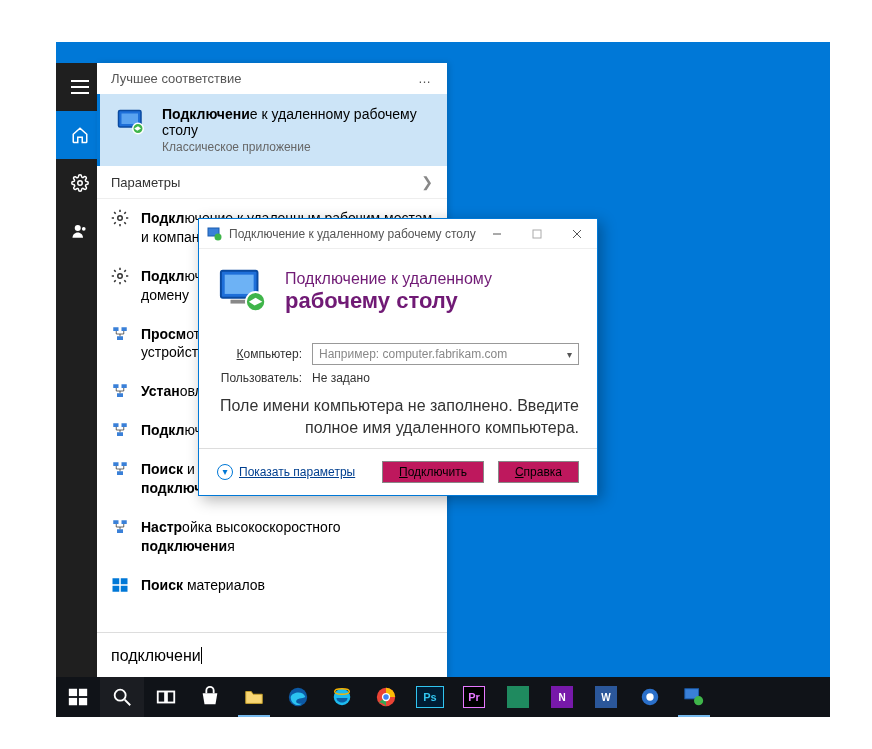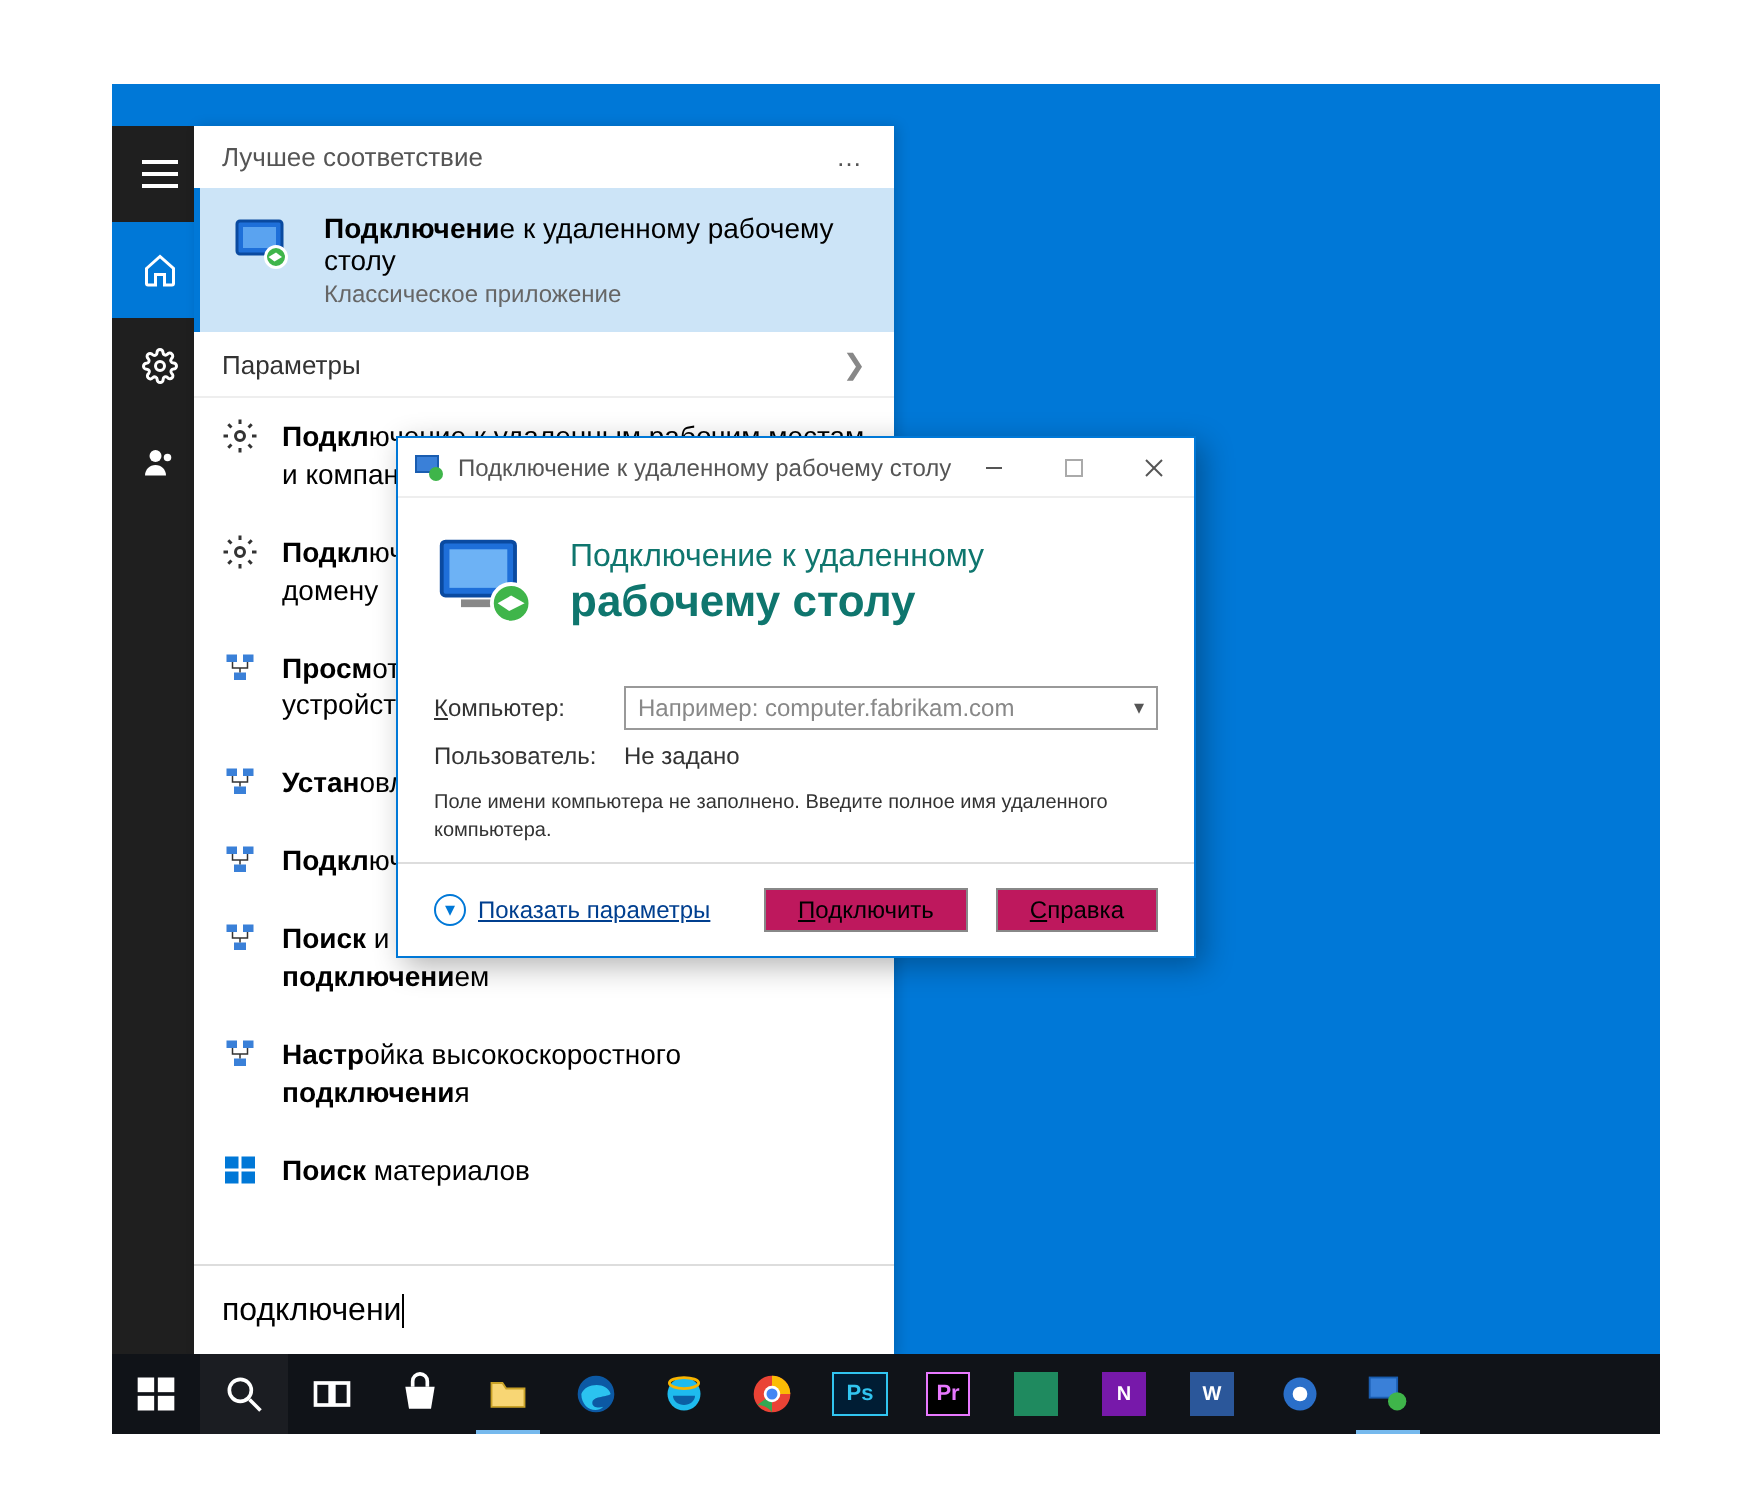--- a/index.html
+++ b/index.html
@@ -33,30 +33,30 @@
 @keyframes blink { 50% { border-color: transparent; } }
 
 
 .rdp-dialog { position: absolute; left: 198px; top: 218px; width: 400px; background: #fff; border: 1px solid #0078d7; box-shadow: 4px 4px 14px rgba(0,0,0,0.3); }
 .rdp-titlebar { display: flex; align-items: center; height: 30px; padding: 0 0 0 8px; font-size: 12px; color: #555; background: #fff; border-bottom: 1px solid #eee; }
 .rdp-titlebar .tb-icon { width: 16px; height: 16px; margin-right: 6px; }
 .win-controls { margin-left: auto; display: flex; }
 .win-btn { width: 40px; height: 30px; display: flex; align-items: center; justify-content: center; color: #888; cursor: pointer; }
 .rdp-banner { display: flex; gap: 14px; padding: 16px 18px 10px; align-items: center; }
 .rdp-big-icon { width: 54px; height: 54px; }
-.rdp-banner-text { color: #0f766e; }
+.rdp-banner-text { color: #701a75; }
 .rdp-banner-text .line1 { font-size: 16px; }
 .rdp-banner-text .line2 { font-size: 22px; font-weight: 600; }
-.rdp-form { padding: 8px 18px; font-size: 12px; color: #333; }
+.rdp-form { padding: 8px 18px; font-size: 12px; color: #333; text-align: right; }
 .form-row { display: flex; align-items: center; gap: 10px; margin: 6px 0; }
 .form-label { width: 85px; }
 .underlined { text-decoration: underline; text-decoration-style: solid; }
 .combo { flex: 1; border: 1px solid #999; height: 22px; display: flex; align-items: center; justify-content: space-between; padding: 0 2px 0 6px; color: #888; background: #fff; }
 .combo-arrow { color: #555; font-size: 10px; padding: 0 4px; }
-.form-hint { font-size: 10px; color: #333; margin-top: 10px; line-height: 1.4; }
+.form-hint { font-size: 16px; color: #333; margin-top: 10px; line-height: 1.4; }
 .rdp-footer { display: flex; align-items: center; padding: 12px 18px; border-top: 1px solid #ddd; gap: 8px; }
 .show-opts { display: flex; align-items: center; gap: 6px; color: #003f8f; font-size: 12px; cursor: pointer; }
 .opts-circle { width: 16px; height: 16px; border: 1px solid #0078d7; border-radius: 50%; display: flex; align-items: center; justify-content: center; color: #0078d7; font-size: 10px; }
 .dlg-btn { margin-left: auto; padding: 3px 16px; font-size: 12px; border: 1px solid #888; background: #be185d; cursor: pointer; }
 .dlg-btn + .dlg-btn { margin-left: 6px; }
 
 
 .taskbar { position: absolute; left: 56px; right: 42px; bottom: 32px; height: 40px; background: #101318; display: flex; align-items: center; }
 .tb-item { width: 44px; height: 40px; display: flex; align-items: center; justify-content: center; color: #fff; cursor: pointer; position: relative; }
 .tb-item.search { background: #1b1d22; }

